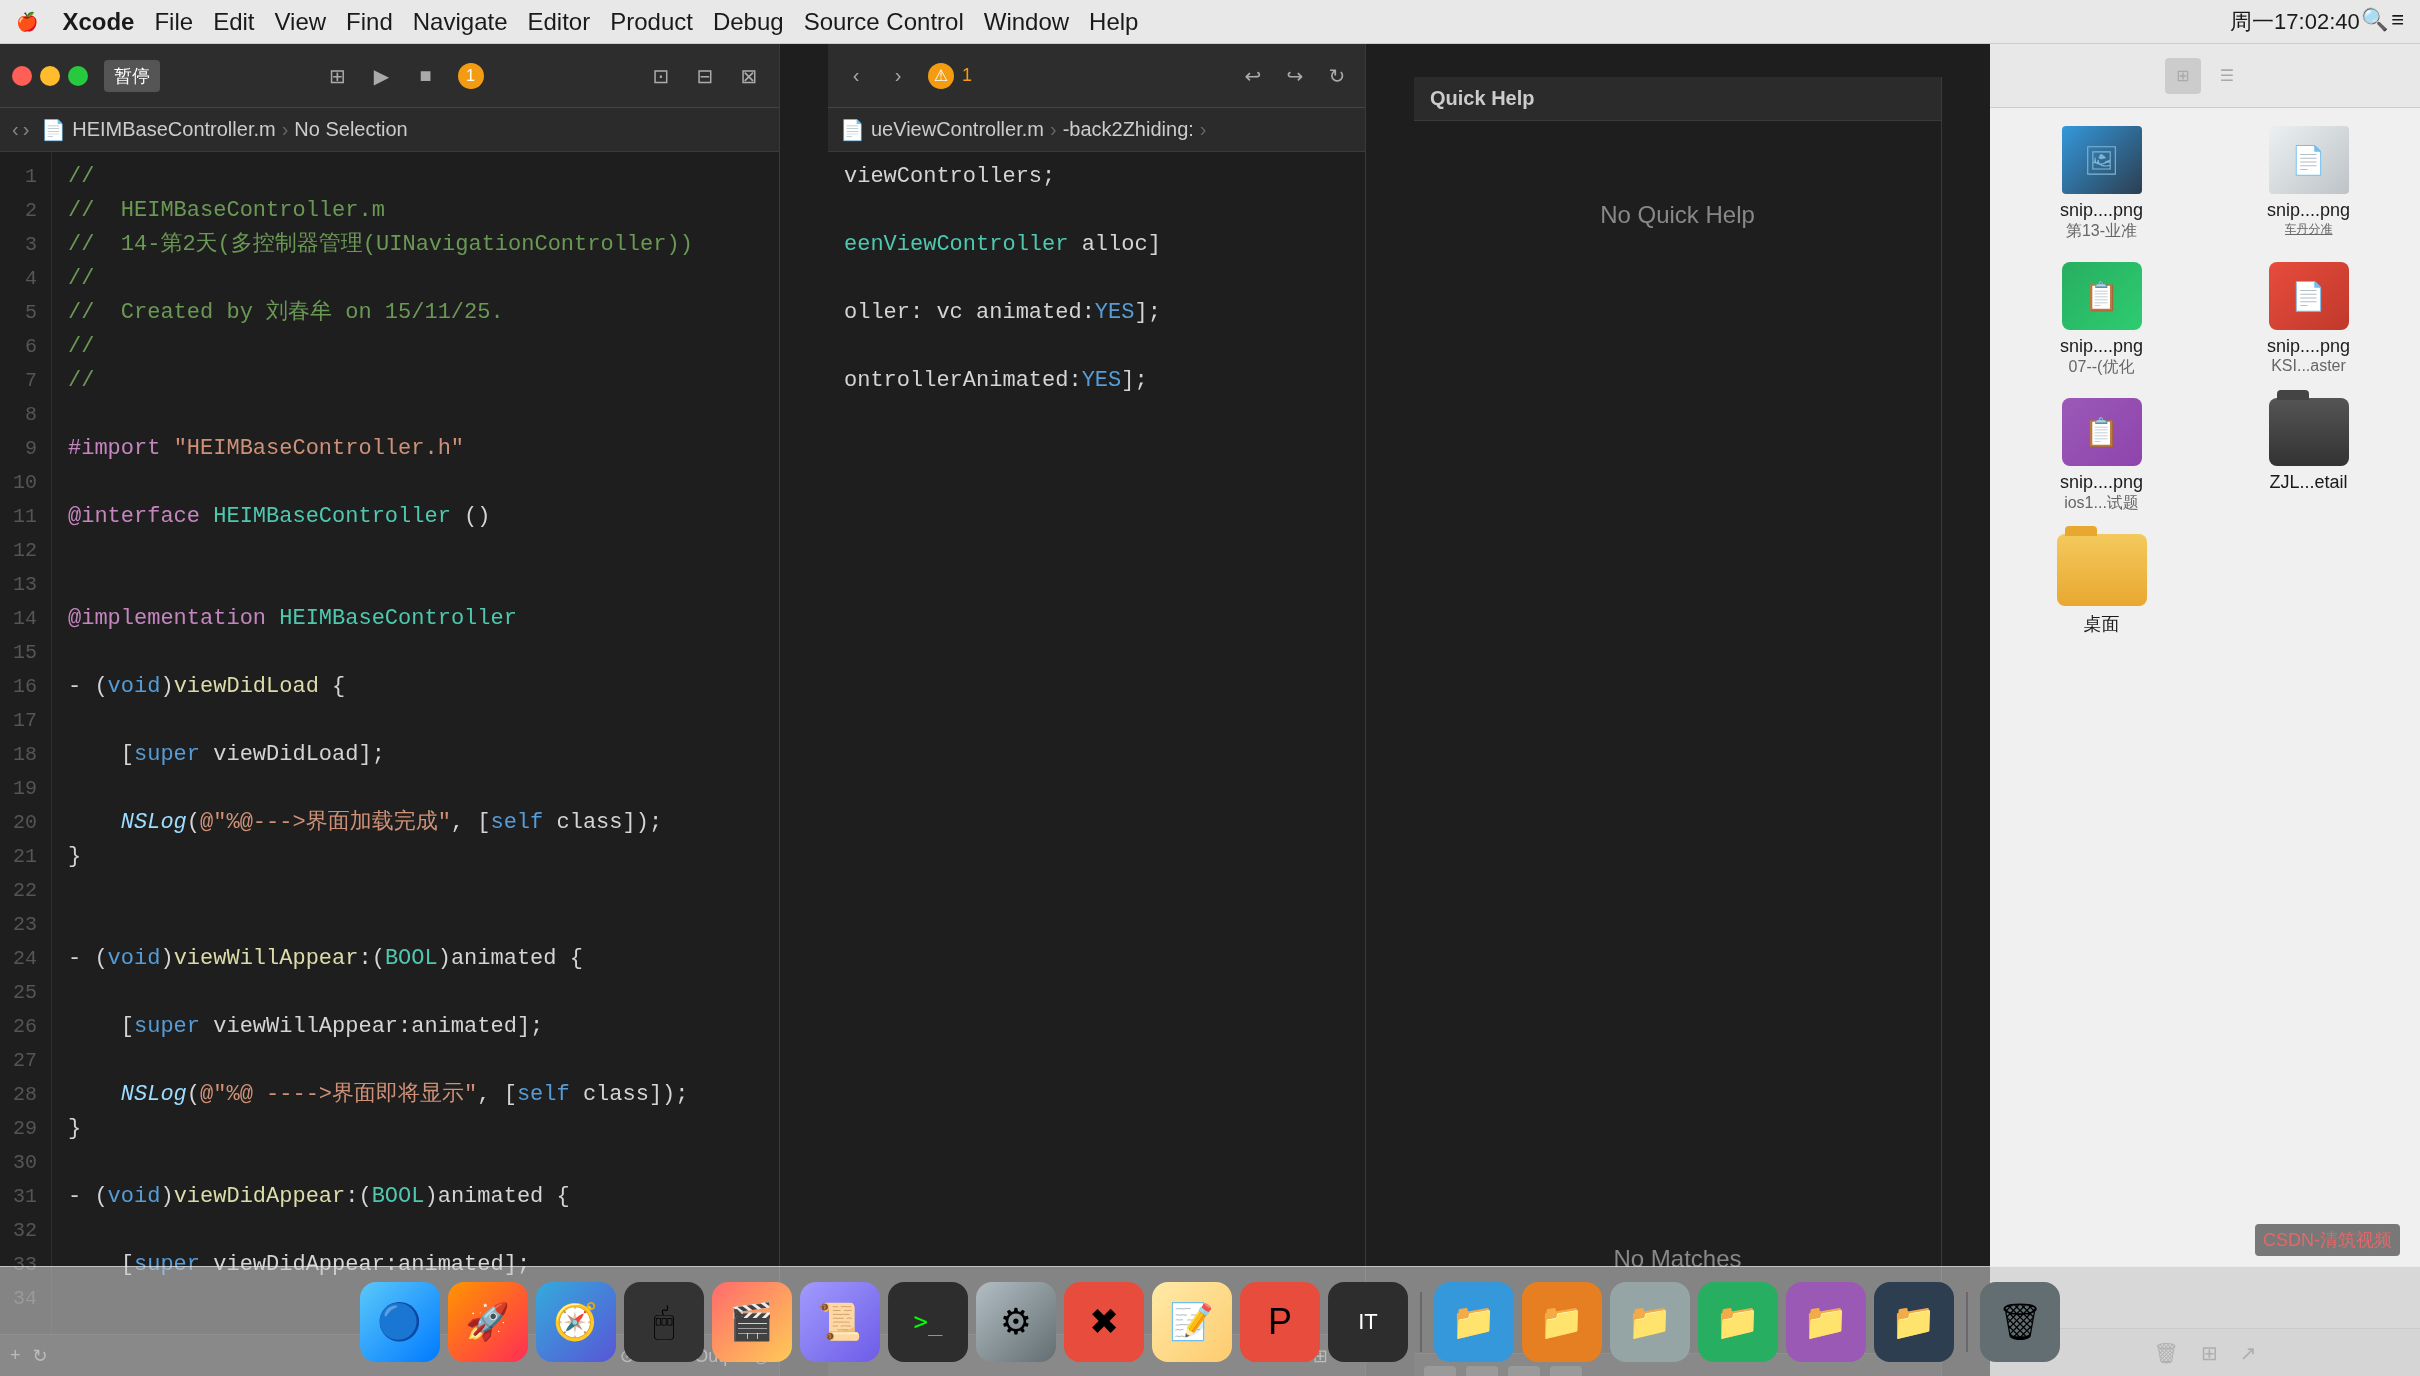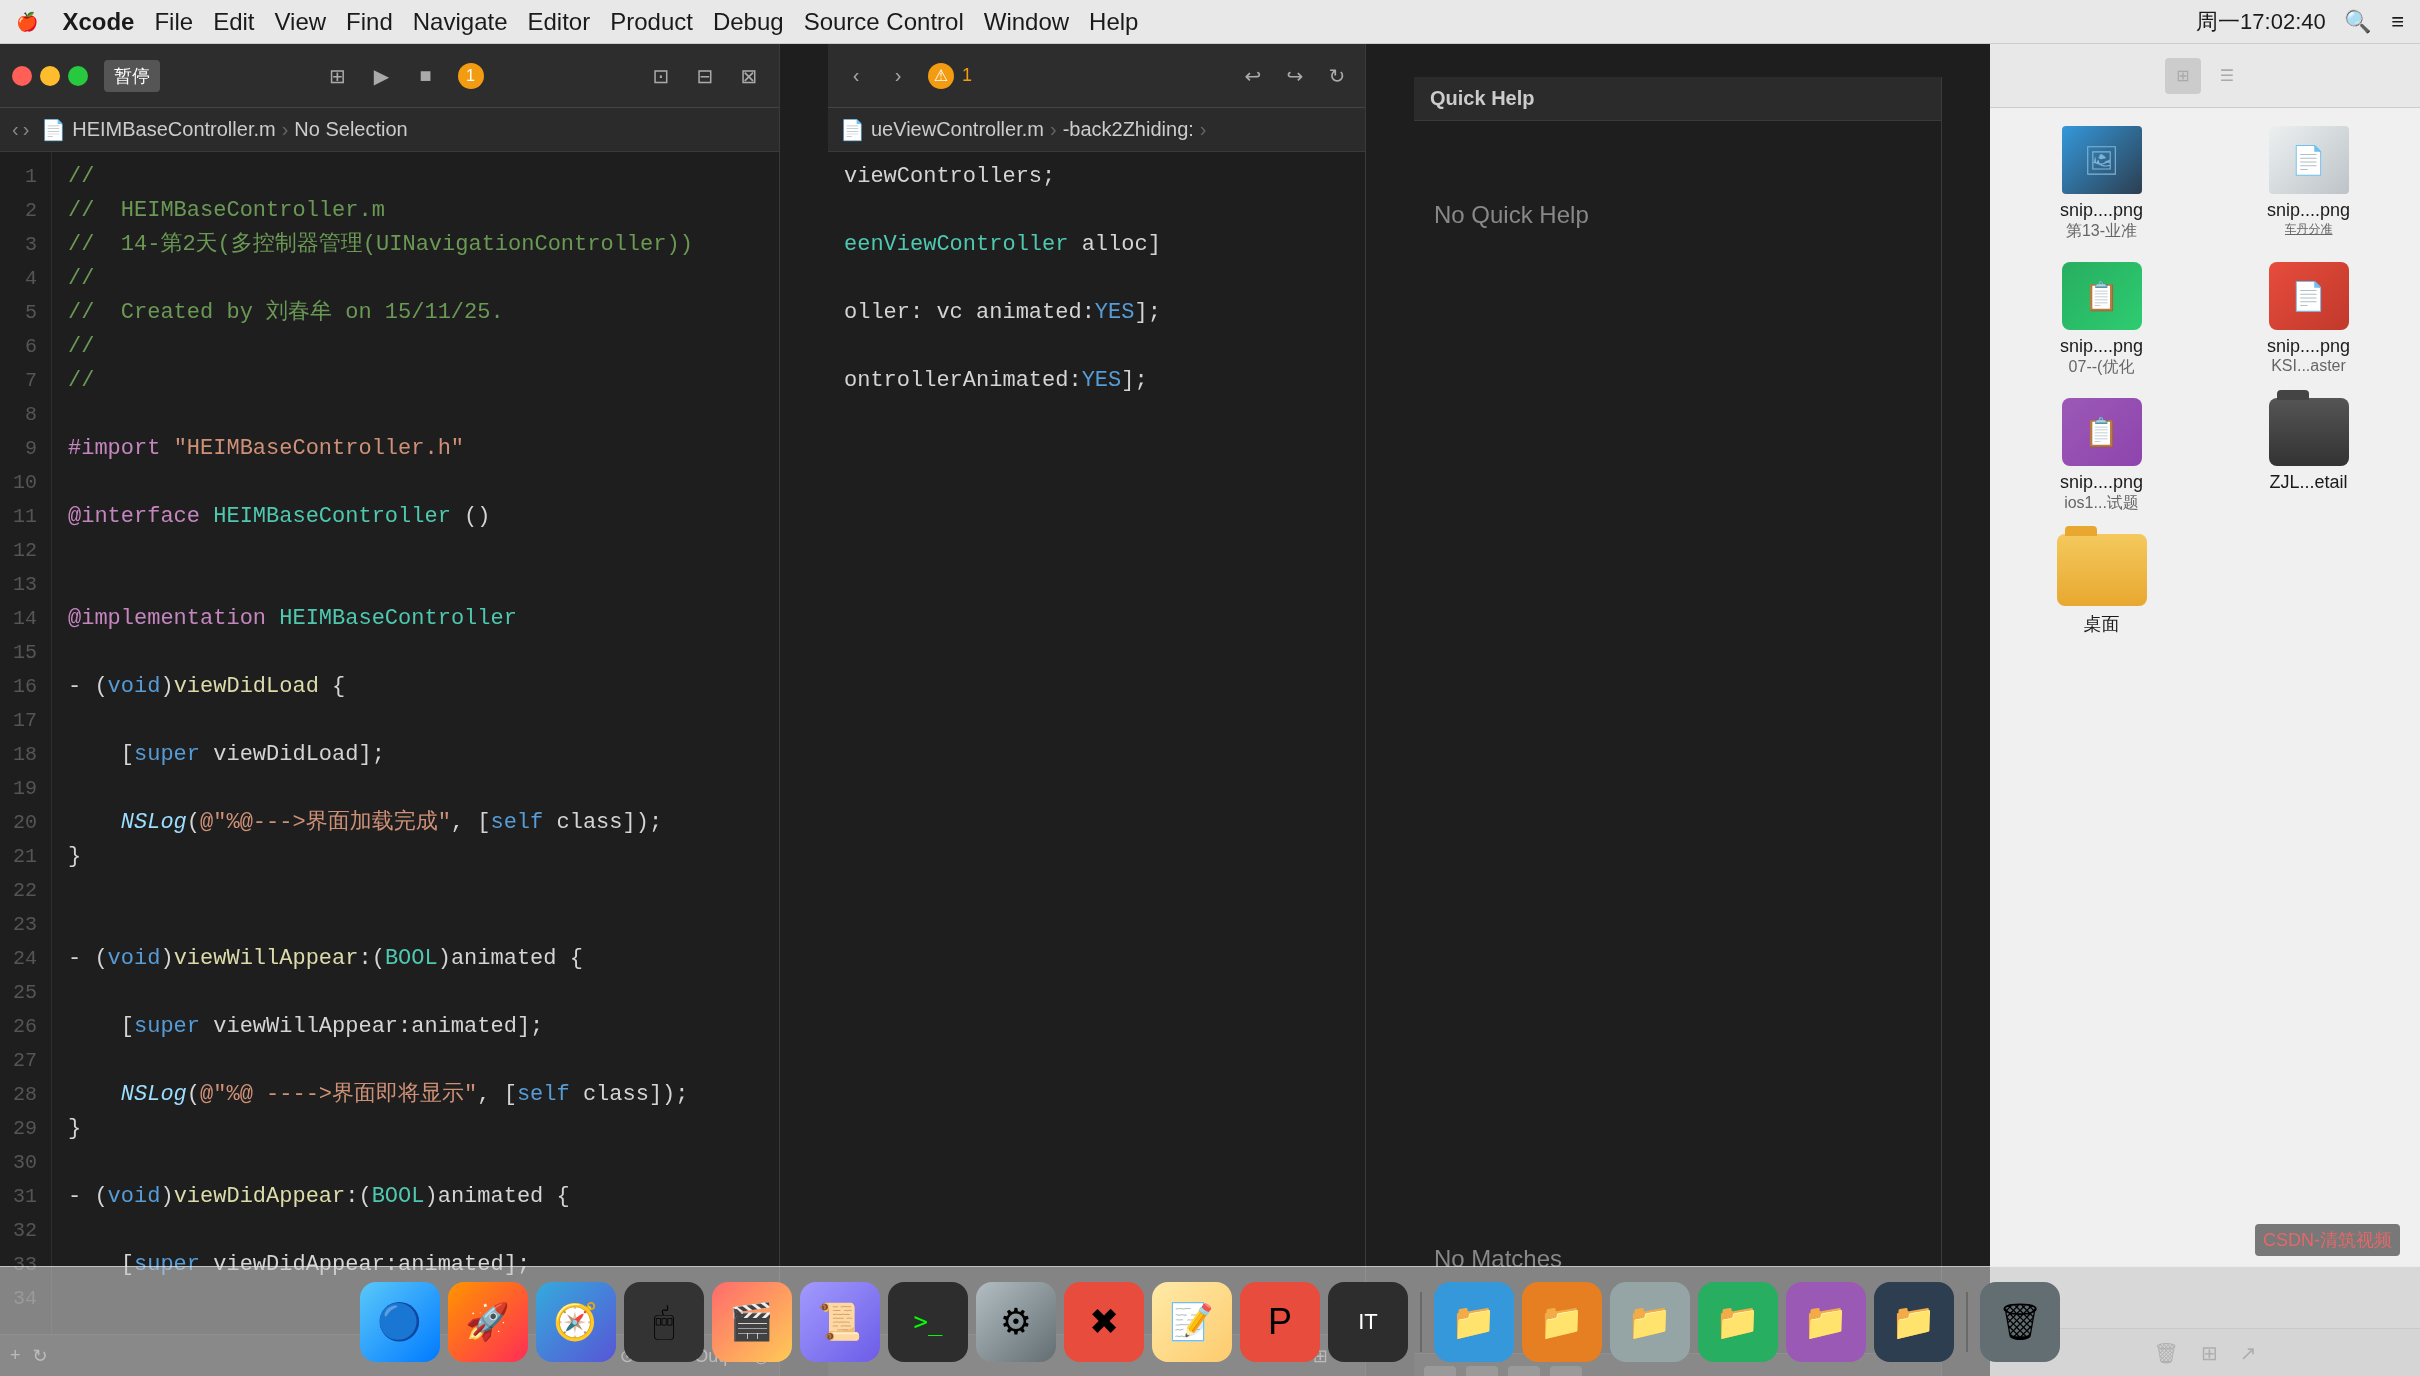--- a/index.html
+++ b/index.html
@@ -32,22 +32,21 @@
     .menubar-item {
       font-size: 24px;
       color: #1a1a1a;
       cursor: pointer;
       white-space: nowrap;
     }
     .menubar-item.bold { font-weight: 600; }
     .menubar-right {
       margin-left: auto;
       display: flex;
-      align-items: center;
-      gap: 19px;
+      gap: 2px;
       font-size: 22px;
       color: #1a1a1a;
     }
     .menubar-time { font-size: 22px; font-weight: 500; }
 
     
     .main-container {
       display: flex;
       width: 100%;
       height: calc(100% - 44px);
@@ -245,21 +244,21 @@
       border-bottom: 1px solid #3a3a3a;
       font-size: 20px;
       color: #ccc;
       font-weight: 600;
     }
     .quickhelp-content {
       flex: 1;
       background: #1e1e1e;
       display: flex;
       flex-direction: column;
-      align-items: flex-start;
+      align-items: center;
       justify-content: space-between;
       padding: 20px;
     }
     .no-quick-help {
       color: #888;
       font-size: 24px;
       margin-top: 60px;
     }
     .no-matches {
       color: #888;

